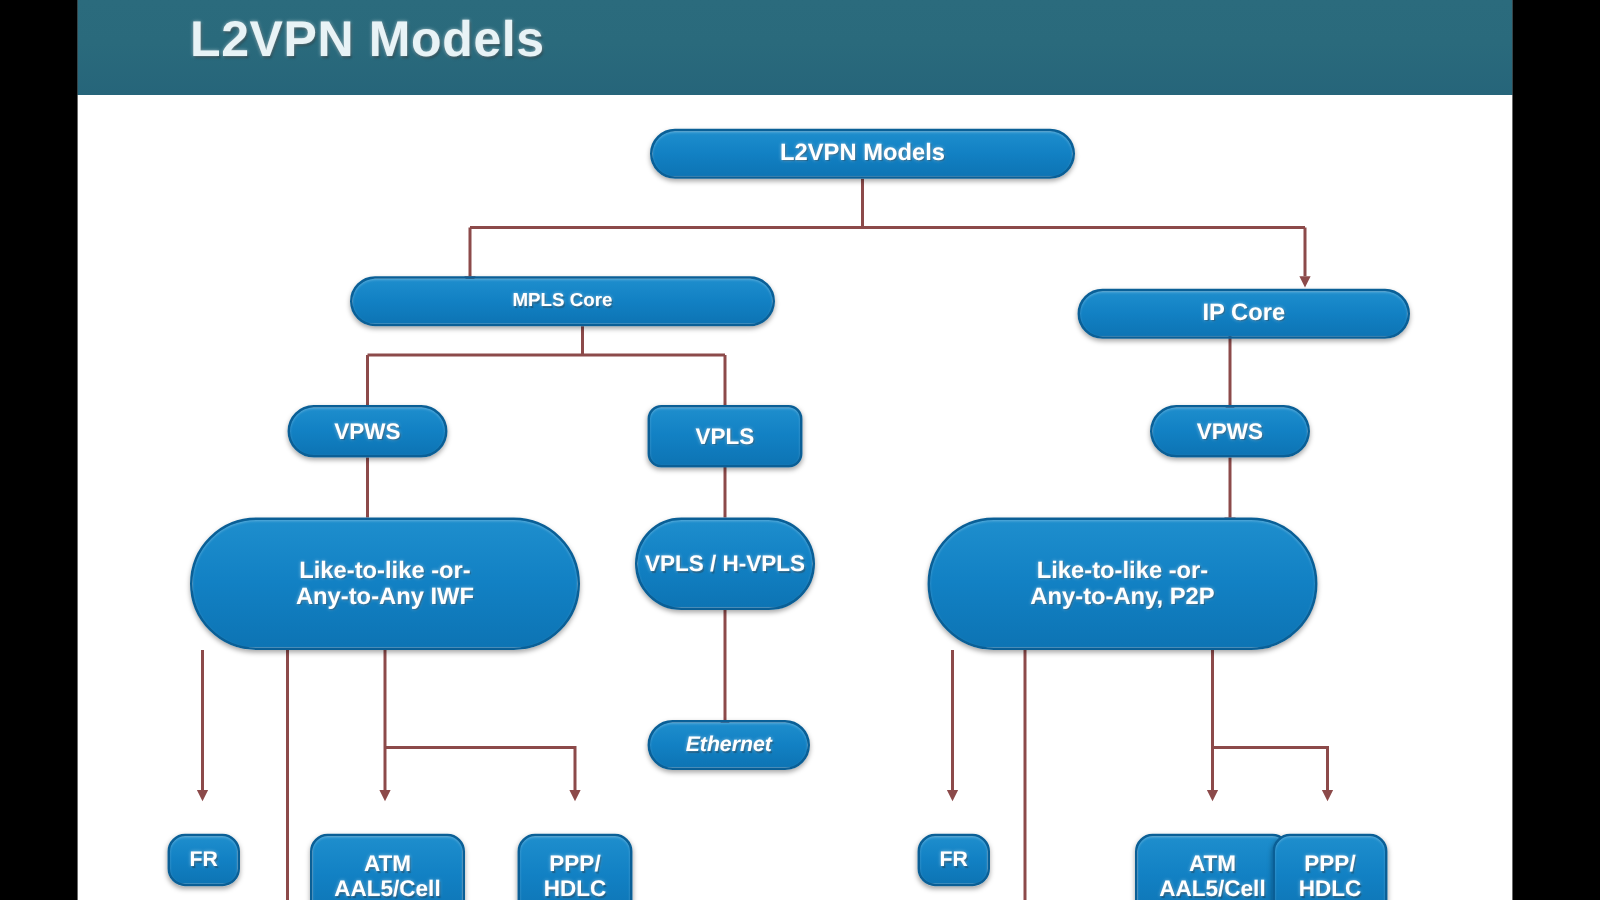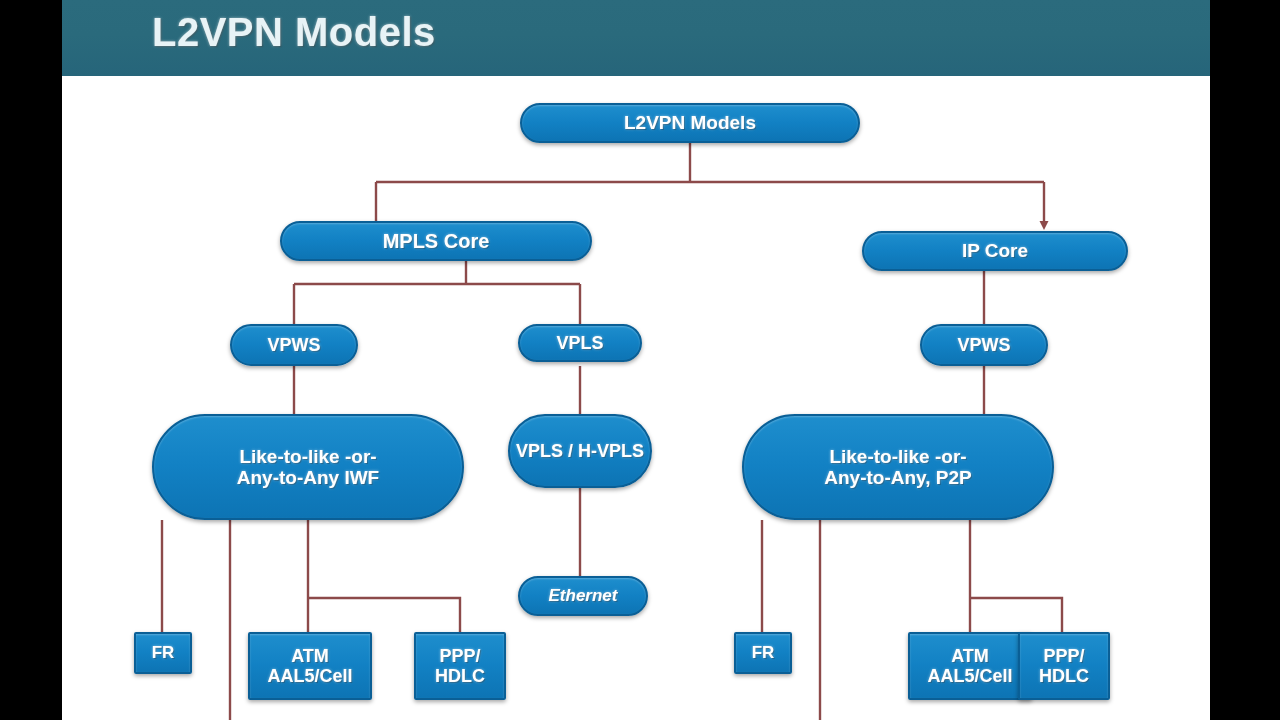--- a/index.html
+++ b/index.html
@@ -47,21 +47,21 @@
     box-shadow:0 2px 4px rgba(0,0,0,.35), inset 0 1px 2px rgba(255,255,255,.25);
     text-shadow:0 0 3px rgba(255,255,255,.5), 1px 1px 1px rgba(0,0,0,.35);
     filter:blur(.4px);
     line-height:1.12;
     z-index:3;
     padding:0 6px;
     box-sizing:border-box;
   }
   .node span{display:block;}
   .pill{border-radius:26px;}
-  .round{border-radius:2px;}
+  .round{border-radius:14px;margin-top:35px;}
   .lg{border-radius:60px;}
 </style>
 </head>
 <body>
 
 <div id="stage">
 
   <div class="slide">
 
     <div class="header">
@@ -116,33 +116,33 @@
           <path d="M 700 556 l -4.5 -9 l 9 0 z" transform="translate(0,9)"></path>
           <path d="M 908 556 l -4.5 -9 l 9 0 z" transform="translate(0,9)"></path>
           <path d="M 1000 556 l -4.5 -9 l 9 0 z" transform="translate(0,9)"></path>
         </g>
       </svg>
 
       <div class="node pill" style="left:458px;top:27px;width:340px;height:40px;font-size:19px;">
         <span>L2VPN Models</span>
       </div>
 
-      <div class="node pill" style="left:218px;top:145px;width:312px;height:40px;font-size:20px;">
+      <div class="node pill" style="left:218px;top:145px;width:340px;height:40px;font-size:15px;">
         <span>MPLS Core</span>
       </div>
 
       <div class="node pill" style="left:800px;top:155px;width:266px;height:40px;font-size:19px;">
         <span>IP Core</span>
       </div>
 
       <div class="node pill" style="left:168px;top:248px;width:128px;height:42px;font-size:18px;">
         <span>VPWS</span>
       </div>
 
-      <div class="node pill" style="left:456px;top:248px;width:124px;height:38px;font-size:18px;">
+      <div class="node pill" style="left:456px;top:248px;width:124px;height:50px;font-size:18px;border-radius:11px;">
         <span>VPLS</span>
       </div>
 
       <div class="node pill" style="left:858px;top:248px;width:128px;height:42px;font-size:18px;">
         <span>VPWS</span>
       </div>
 
       <div class="node lg" style="left:90px;top:338px;width:312px;height:106px;font-size:19px;flex-direction:column;justify-content:center;">
         <span>Like-to-like -or-</span>
         <span>Any-to-Any IWF</span>

